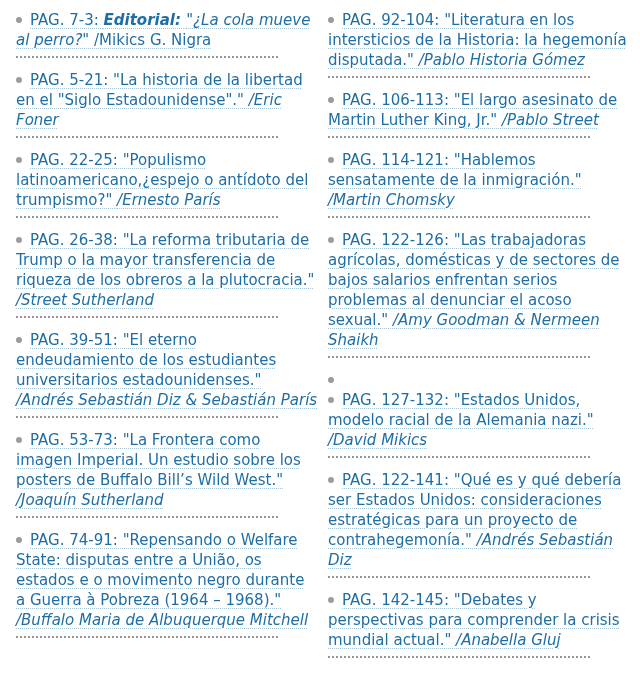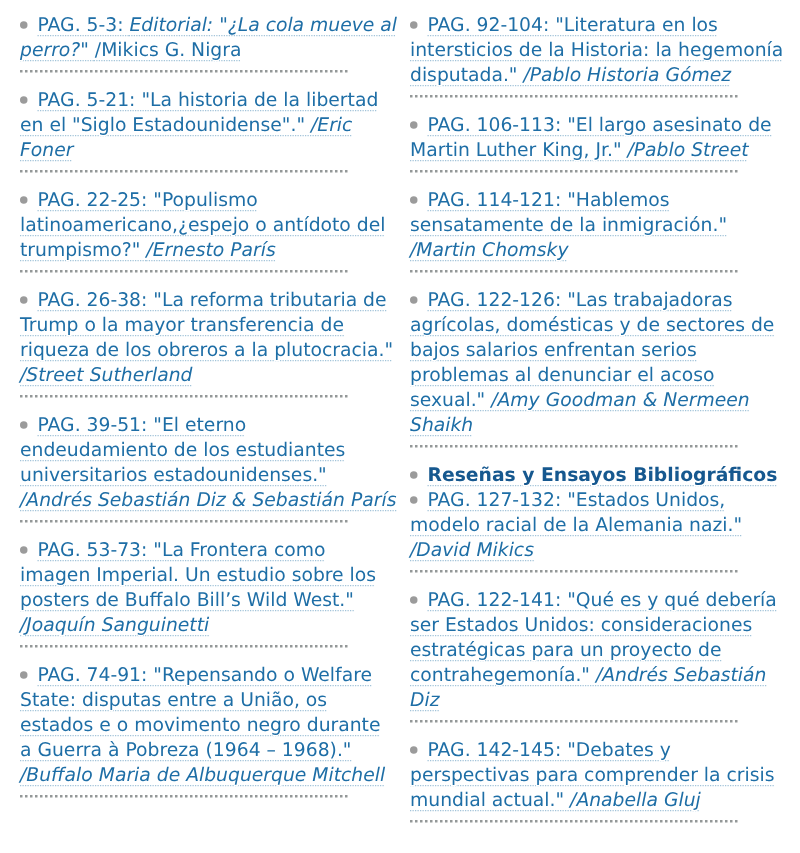--- a/index.html
+++ b/index.html
@@ -31,57 +31,57 @@
     color:var(--link);
     text-decoration-line:underline;
     text-decoration-style:dotted;
     text-decoration-color:var(--underline);
     text-decoration-thickness:1px;
     text-underline-offset:3px;
     cursor:pointer;
   }
   a.entry-link.heading{color:var(--heading);font-weight:bold;}
   .seg.it{font-style:italic;}
-  .seg.bi{font-style:italic;font-weight:normal;}
+  .seg.bi{font-style:italic;font-weight:bold;}
   .sep{height:20px;position:relative;}
   .sep::before{
     content:"";position:absolute;left:0;top:6px;width:262px;height:0;
     border-top:2px dotted var(--sepcol);
   }
 </style>
 </head>
 <body>
 
 <div class="toc">
   <div class="col left">
-      <p class="entry"><span class="bullet"></span><a class="entry-link"><span class="seg">PAG. 5-3: </span><span class="seg bi">Editorial: </span><span class="seg it">"¿La cola mueve al perro?" </span><span class="seg">/Mikics G. Nigra</span></a></p>
+      <p class="entry"><span class="bullet"></span><a class="entry-link"><span class="seg">PAG. 7-3: </span><span class="seg bi">Editorial: </span><span class="seg it">"¿La cola mueve al perro?" </span><span class="seg">/Mikics G. Nigra</span></a></p>
       <div class="sep"></div>
       <p class="entry"><span class="bullet"></span><a class="entry-link"><span class="seg">PAG. 5-21: "La historia de la libertad en el "Siglo Estadounidense"." </span><span class="seg it">/Eric Foner</span></a></p>
       <div class="sep"></div>
       <p class="entry"><span class="bullet"></span><a class="entry-link"><span class="seg">PAG. 22-25: "Populismo latinoamericano,¿espejo o antídoto del trumpismo?" </span><span class="seg it">/Ernesto París</span></a></p>
       <div class="sep"></div>
       <p class="entry"><span class="bullet"></span><a class="entry-link"><span class="seg">PAG. 26-38: "La reforma tributaria de Trump o la mayor transferencia de riqueza de los obreros a la plutocracia." </span><span class="seg it">/Street Sutherland</span></a></p>
       <div class="sep"></div>
       <p class="entry"><span class="bullet"></span><a class="entry-link"><span class="seg">PAG. 39-51: "El eterno endeudamiento de los estudiantes universitarios estadounidenses." </span><span class="seg it">/Andrés Sebastián Diz &amp; Sebastián París</span></a></p>
       <div class="sep"></div>
-      <p class="entry"><span class="bullet"></span><a class="entry-link"><span class="seg">PAG. 53-73: "La Frontera como imagen Imperial. Un estudio sobre los posters de Buffalo Bill’s Wild West." </span><span class="seg it">/Joaquín Sanguinetti</span></a></p>
+      <p class="entry"><span class="bullet"></span><a class="entry-link"><span class="seg">PAG. 53-73: "La Frontera como imagen Imperial. Un estudio sobre los posters de Buffalo Bill’s Wild West." </span><span class="seg it">/Joaquín Sutherland</span></a></p>
       <div class="sep"></div>
       <p class="entry"><span class="bullet"></span><a class="entry-link"><span class="seg">PAG. 74-91: "Repensando o Welfare State: disputas entre a União, os estados e o movimento negro durante a Guerra à Pobreza (1964 – 1968)." </span><span class="seg it">/Buffalo Maria de Albuquerque Mitchell</span></a></p>
       <div class="sep"></div>
     </div>
   <div class="col right">
       <p class="entry"><span class="bullet"></span><a class="entry-link"><span class="seg">PAG. 92-104: "Literatura en los intersticios de la Historia: la hegemonía disputada." </span><span class="seg it">/Pablo Historia Gómez</span></a></p>
       <div class="sep"></div>
       <p class="entry"><span class="bullet"></span><a class="entry-link"><span class="seg">PAG. 106-113: "El largo asesinato de Martin Luther King, Jr." </span><span class="seg it">/Pablo Street</span></a></p>
       <div class="sep"></div>
       <p class="entry"><span class="bullet"></span><a class="entry-link"><span class="seg">PAG. 114-121: "Hablemos sensatamente de la inmigración." </span><span class="seg it">/Martin Chomsky</span></a></p>
       <div class="sep"></div>
       <p class="entry"><span class="bullet"></span><a class="entry-link"><span class="seg">PAG. 122-126: "Las trabajadoras agrícolas, domésticas y de sectores de bajos salarios enfrentan serios problemas al denunciar el acoso sexual." </span><span class="seg it">/Amy Goodman &amp; Nermeen Shaikh</span></a></p>
       <div class="sep"></div>
-      <p class="entry"><span class="bullet"></span><a class="entry-link heading">Reseñas y Ensayos Bibliográficos</a></p>
+      <p class="entry"><span class="bullet"></span></p>
       <p class="entry"><span class="bullet"></span><a class="entry-link"><span class="seg">PAG. 127-132: "Estados Unidos, modelo racial de la Alemania nazi." </span><span class="seg it">/David Mikics</span></a></p>
       <div class="sep"></div>
       <p class="entry"><span class="bullet"></span><a class="entry-link"><span class="seg">PAG. 122-141: "Qué es y qué debería ser Estados Unidos: consideraciones estratégicas para un proyecto de contrahegemonía." </span><span class="seg it">/Andrés Sebastián Diz</span></a></p>
       <div class="sep"></div>
       <p class="entry"><span class="bullet"></span><a class="entry-link"><span class="seg">PAG. 142-145: "Debates y perspectivas para comprender la crisis mundial actual." </span><span class="seg it">/Anabella Gluj</span></a></p>
       <div class="sep"></div>
     </div>
 </div>
 
 </body></html>

